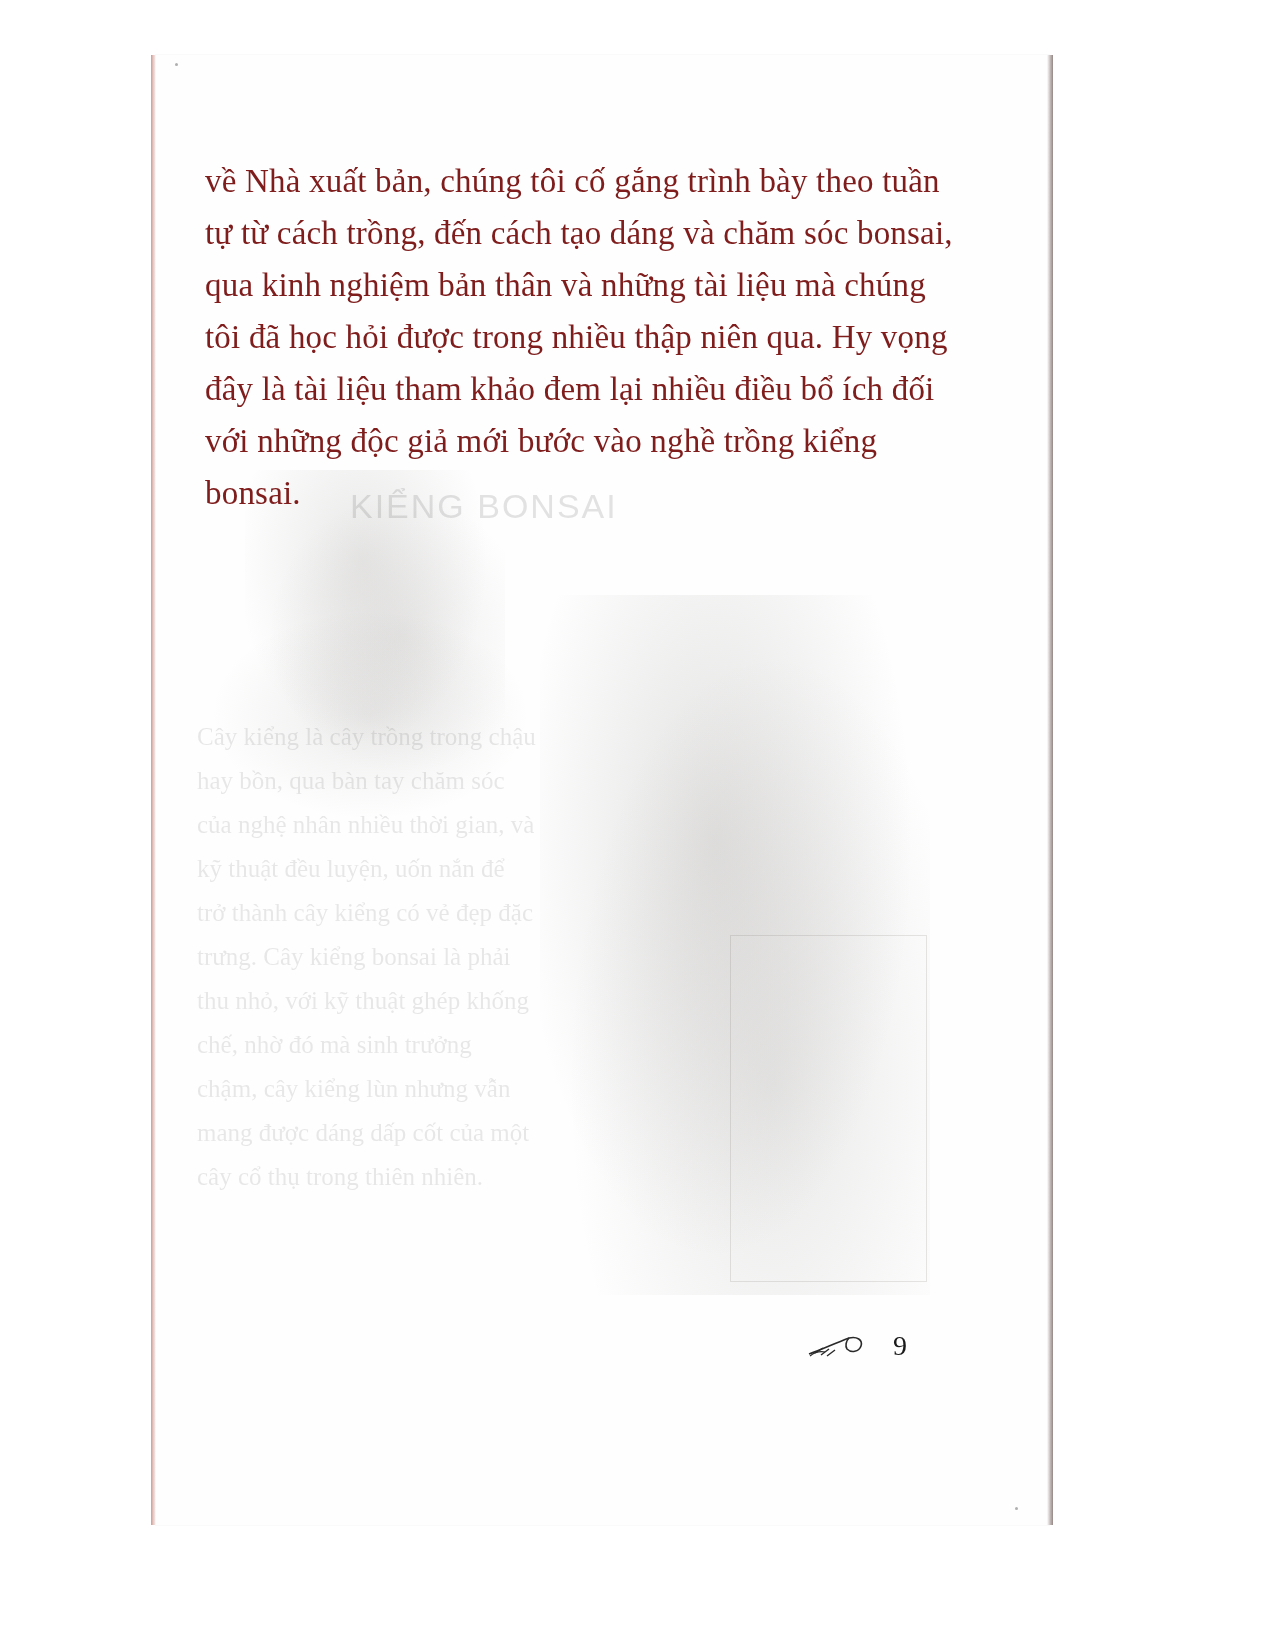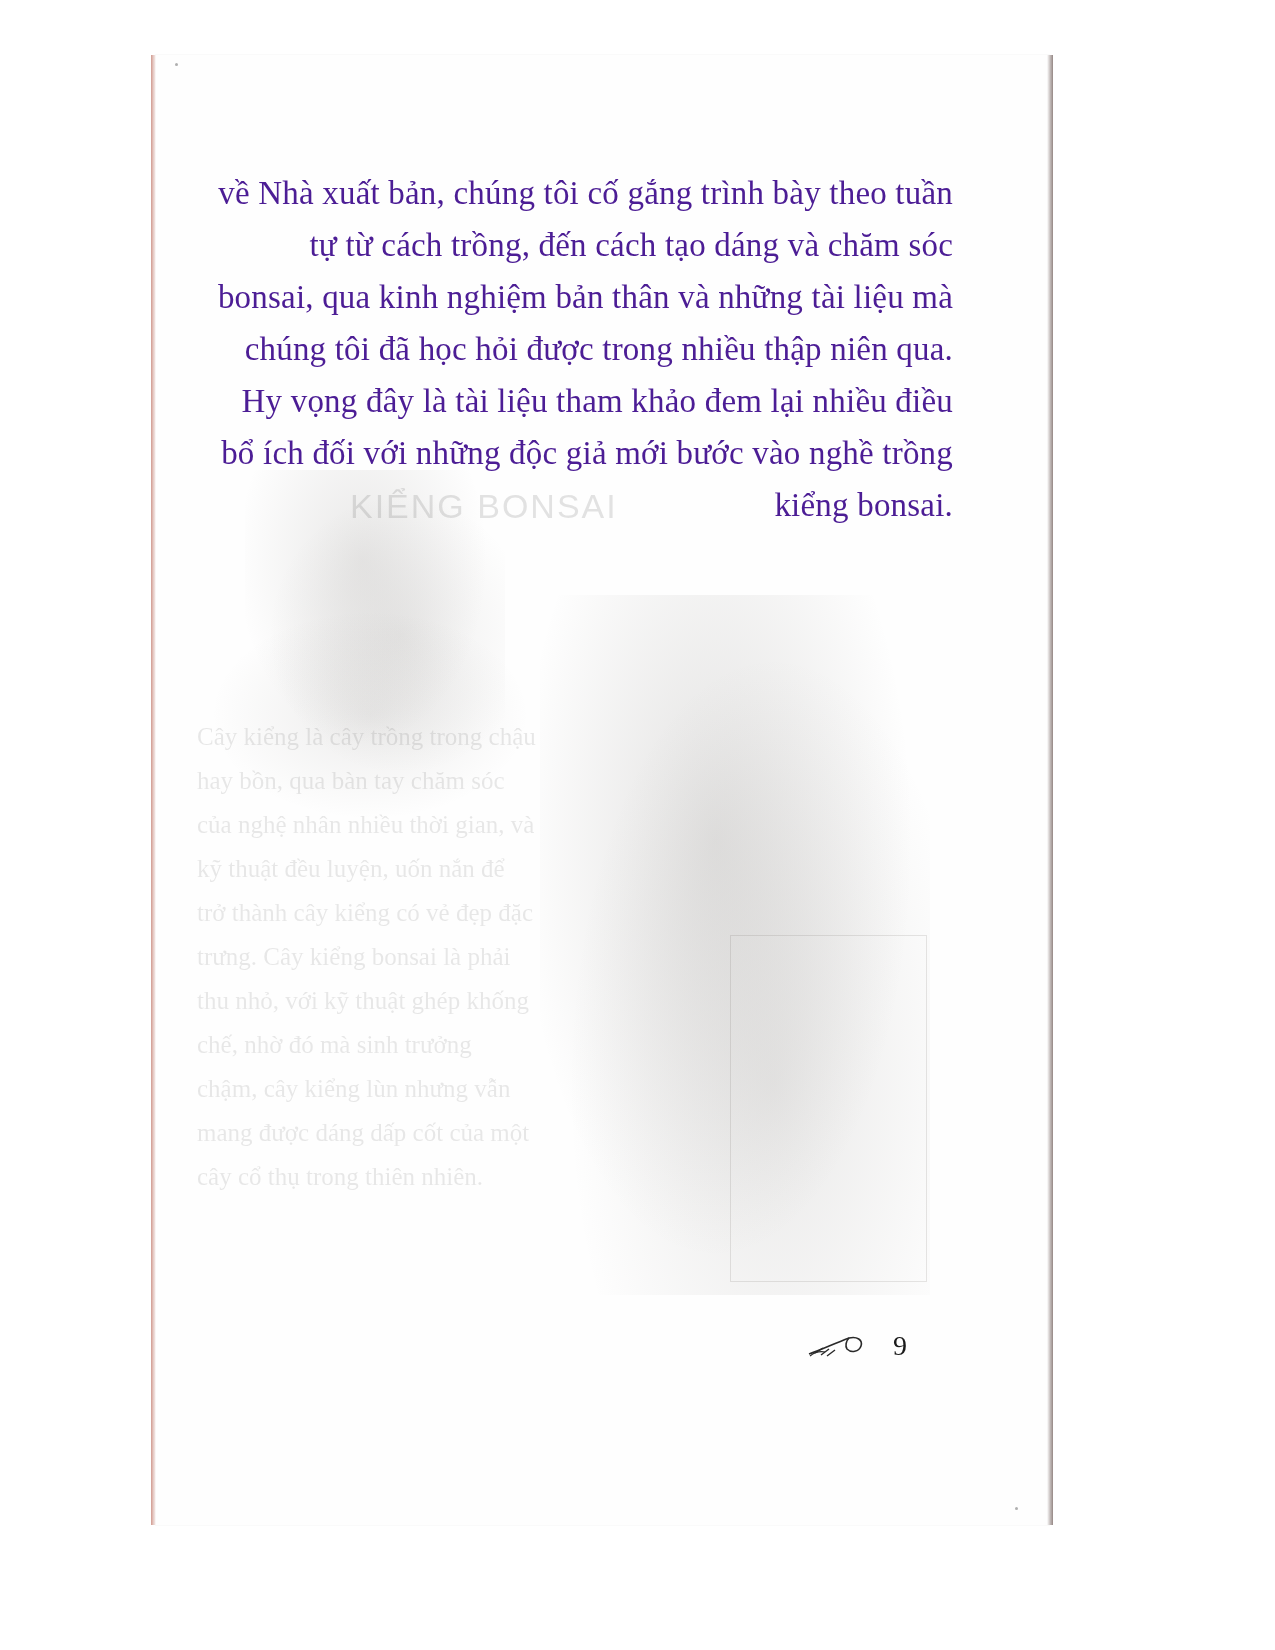--- a/index.html
+++ b/index.html
@@ -52,26 +52,26 @@
   }
 
   
   .text-block {
     position: absolute;
     left: 50px;
     top: 100px;
     width: 760px;
   }
   .text-block p {
-    margin: 12px;
+    margin: 0;
     font-size: 33px;
     line-height: 52px;
-    color: #4c1d95;
+    color: #7f1d1d;
     letter-spacing: 0.2px;
-    text-align: right;
+    text-align: left;
     font-family: "Liberation Serif", serif;
   }
 
   
   .bleed {
     position: absolute;
     color: rgba(30,30,30,0.10);
     font-family: "Liberation Serif", serif;
     pointer-events: none;
     user-select: none;

